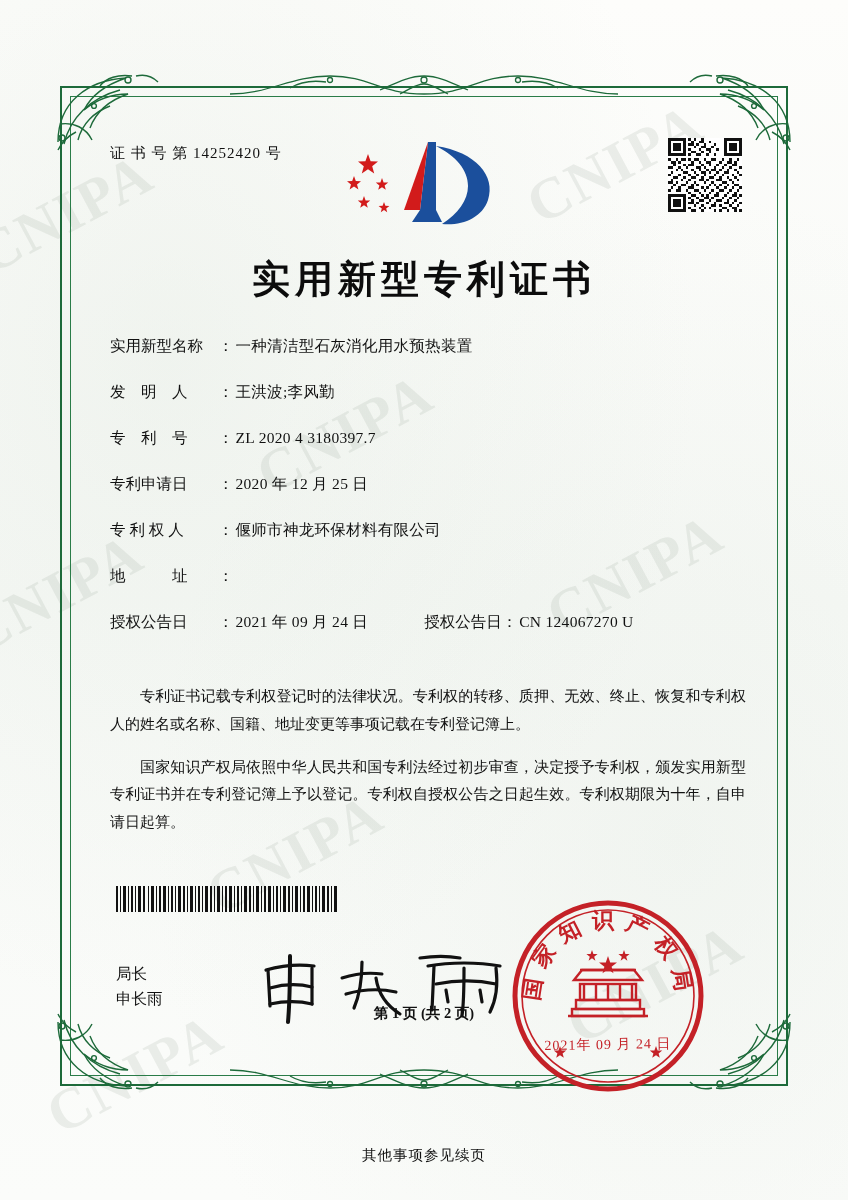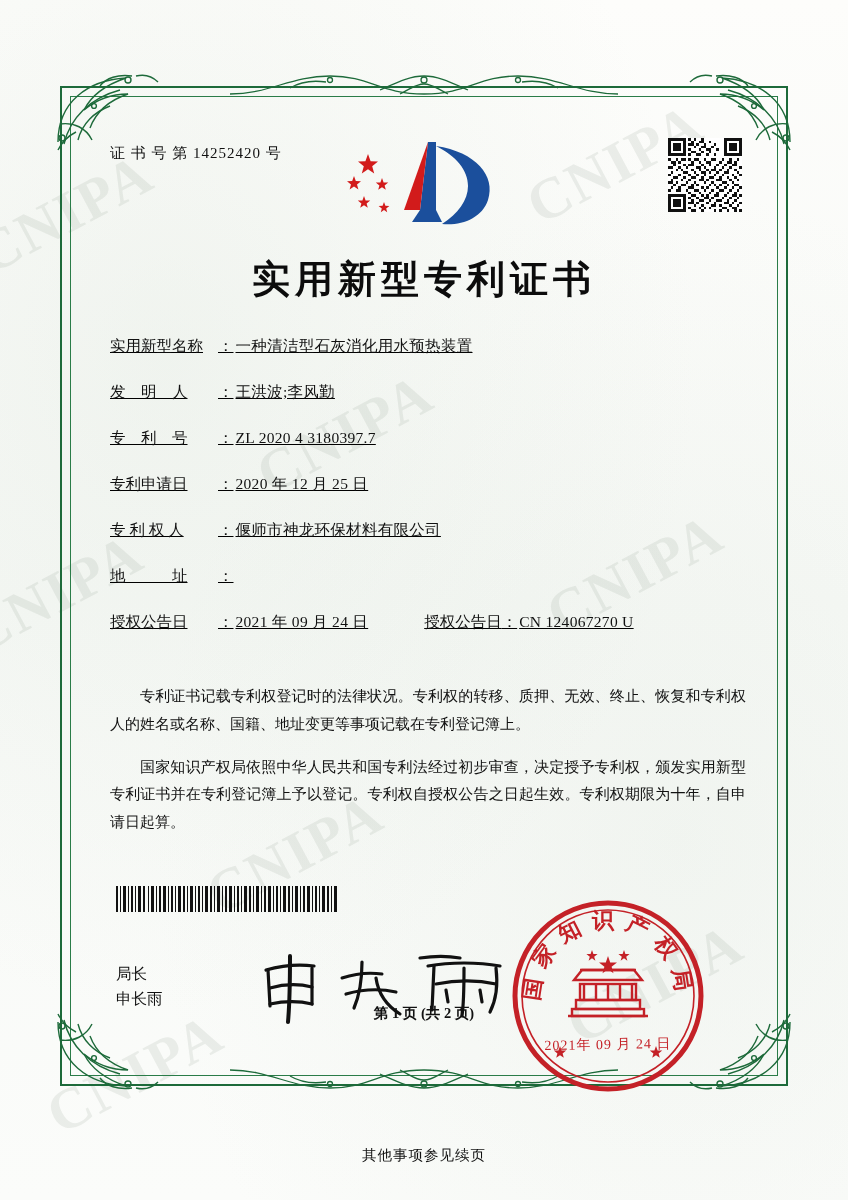--- a/index.html
+++ b/index.html
@@ -139,21 +139,20 @@
     letter-spacing: 5px;
     color: #0c0c0c;
     font-family: "Liberation Serif", "DejaVu Serif", serif;
   }
 
   .fields {
     position: absolute;
     left: 40px;
     top: 240px;
     width: 630px;
-    text-decoration: underline;
   }
   .field-row {
     display: flex;
     align-items: baseline;
     margin-bottom: 25px;
     font-size: 15.5px;
     color: #111;
   }
   .field-label {
     width: 108px;

